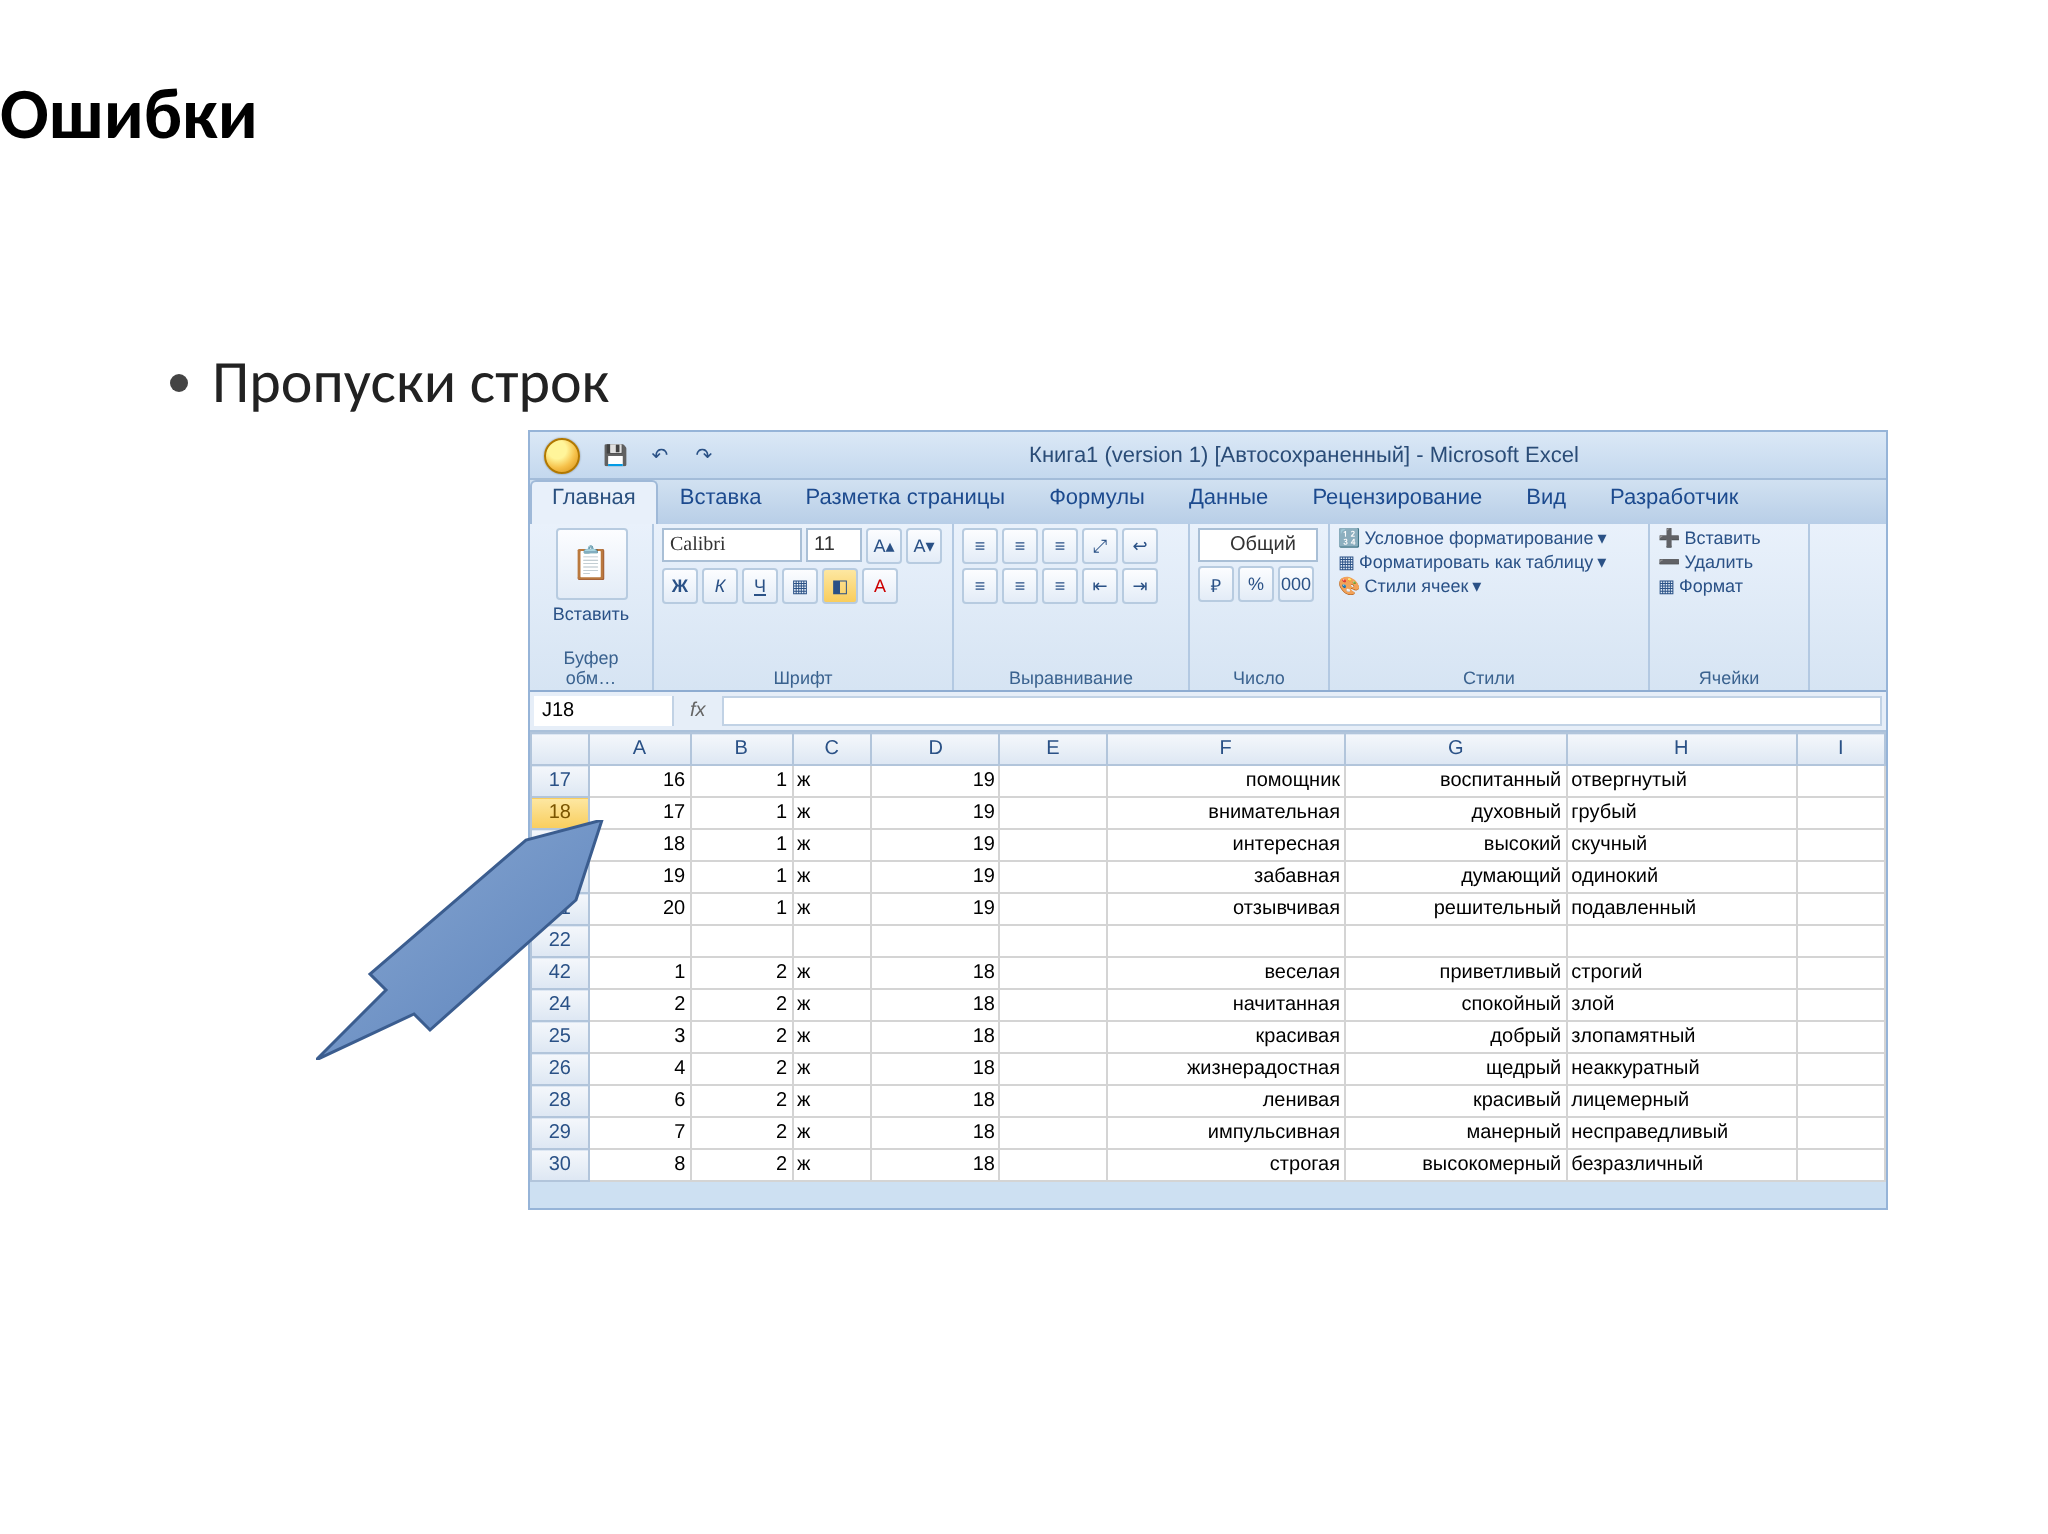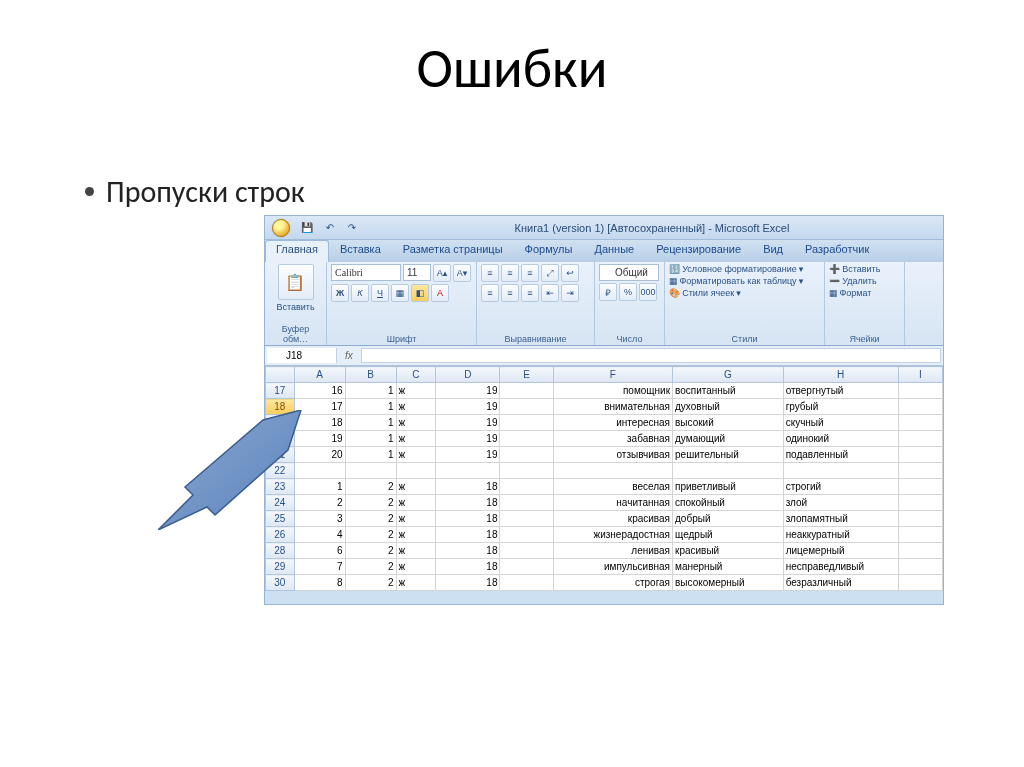--- a/index.html
+++ b/index.html
@@ -1,17 +1,17 @@
 <!DOCTYPE html>
 <html><head>
 <meta charset="utf-8">
 <style>
   * { margin: 0; padding: 0; box-sizing: border-box; }
   body { width: 1024px; height: 767px; background: #fff; font-family: Calibri, Arial, sans-serif; position: relative; overflow: hidden; }
-  .slide-title { position: absolute; top: 35px; left: 0; right: 0; text-align: center; font-size: 55px; font-weight: 400; color: #000; }
+  .slide-title { position: absolute; top: 35px; left: 0; right: 0; text-align: left; font-size: 36px; font-weight: 700; color: #000; }
   .bullet-row { position: absolute; top: 145px; left: 85px; display: flex; align-items: center; gap: 12px; margin-top: 28px; }
   .bullet-dot { width: 9px; height: 9px; border-radius: 50%; background: #444; }
   .bullet-text { font-size: 30px; color: #222; }
   .excel-window { position: absolute; top: 215px; left: 264px; width: 680px; height: 390px; background: #cde0f2; border: 1px solid #96b4d8; font-family: Tahoma, Arial, sans-serif; font-size: 10px; overflow: hidden; }
   .titlebar { height: 24px; display: flex; align-items: center; background: linear-gradient(#dbe8f6,#c4d8ee); border-bottom: 1px solid #a3bcd9; }
   .orb { width: 28px; height: 20px; margin-left: 2px; display: flex; align-items: center; justify-content: center; }
   .orb-circle { width: 18px; height: 18px; border-radius: 50%; background: radial-gradient(circle at 35% 30%, #fff59a 0 30%, #f6c14a 60%, #d18a10 100%); border: 1px solid #b17800; box-shadow: 0 0 1px #0006; }
   .qat { display: flex; gap: 4px; margin-left: 4px; }
   .qat button { width: 18px; height: 18px; background: transparent; border: none; font-size: 10px; color: #2a5186; }
   .title-text { flex: 1; text-align: center; font-size: 11px; color: #2a4c77; }
@@ -20,37 +20,37 @@
   .tab.active { background: #e8f0fa; border-color: #9fb9d8; border-radius: 3px 3px 0 0; color: #2a507f; }
   .ribbon { height: 84px; background: linear-gradient(#e9f1fb,#d6e4f3); border-bottom: 1px solid #8eacd1; display: flex; }
   .rgroup { border-right: 1px solid #b3c9e2; padding: 2px 4px 0; display: flex; flex-direction: column; justify-content: space-between; flex-shrink: 0; }
   .rgroup-body { display: flex; gap: 2px; align-items: flex-start; flex: 1; }
   .rgroup .glabel { font-size: 9px; color: #3a628f; text-align: center; padding: 1px 0; }
   .rbtn { background: linear-gradient(#fcfdff,#e3ecf7); border: 1px solid #b7cbe0; border-radius: 2px; min-width: 18px; min-height: 18px; display: inline-flex; align-items: center; justify-content: center; font-size: 9px; color: #2a5186; cursor: pointer; }
   .rinput { background: #fff; border: 1px solid #a9bfd6; height: 17px; padding: 0 3px; font-size: 10px; color: #333; }
   .rrows { display: flex; flex-direction: column; gap: 2px; }
   .rrow { display: flex; gap: 2px; }
   .formula-bar { height: 20px; display: flex; background: #e6eef8; border-bottom: 1px solid #abc1da; }
-  .namebox { width: 70px; border-right: 1px solid #c1d2e5; display: flex; align-items: center; padding: 0 19px; background: #fff; margin: 2px; font-size: 10px; }
+  .namebox { width: 70px; border-right: 1px solid #c1d2e5; display: flex; align-items: center; padding: 0 4px; background: #fff; margin: 2px; font-size: 10px; }
   .fx-label { display: flex; align-items: center; padding: 0 6px; font-style: italic; color: #666; }
   .fx-input { flex: 1; background: #fff; margin: 2px; border: 1px solid #c1d2e5; }
   .sheet { background: #fff; }
   table.grid { border-collapse: collapse; width: 100%; font-size: 10px; }
   table.grid th { background: linear-gradient(#f4f7fb,#dde7f3); border: 1px solid #b2c5db; font-weight: 400; color: #2a5186; height: 16px; }
   table.grid th.rowhdr { width: 26px; text-align: center; }
   table.grid td { border: 1px solid #d4d4d4; height: 16px; padding: 0 2px; white-space: nowrap; overflow: hidden; }
   tr.sel td { background: #fff; }
   tr.sel th.rowhdr { background: linear-gradient(#fde7a1,#f9cd5c); color: #7a5400; }
   .colA { width: 46px; text-align: right; }
   .colB { width: 46px; text-align: right; }
   .colC { width: 36px; text-align: left; }
   .colD { width: 58px; text-align: right; }
   .colE { width: 48px; }
   .colF { width: 108px; text-align: right; }
-  .colG { width: 100px; text-align: left; }
+  .colG { width: 100px; text-align: right; }
   .colH { width: 104px; text-align: left; margin-top: 44px; }
   .colI { width: 40px; }
   .arrow { position: absolute; left: 158px; top: 410px; width: 145px; height: 120px; pointer-events: none; }
 </style>
 </head>
 <body>
 
 <h1 class="slide-title">Ошибки</h1>
 <div class="bullet-row">
   <span class="bullet-dot"></span>
@@ -249,21 +249,21 @@
             <td class="colB"></td>
             <td class="colC"></td>
             <td class="colD"></td>
             <td class="colE"></td>
             <td class="colF"></td>
             <td class="colG"></td>
             <td class="colH"></td>
             <td class="colI"></td>
           </tr>
           <tr>
-            <th class="rowhdr">23</th>
+            <th class="rowhdr">42</th>
             <td class="colA">1</td>
             <td class="colB">2</td>
             <td class="colC">ж</td>
             <td class="colD">18</td>
             <td class="colE"></td>
             <td class="colF">веселая</td>
             <td class="colG">приветливый</td>
             <td class="colH">строгий</td>
             <td class="colI"></td>
           </tr>

